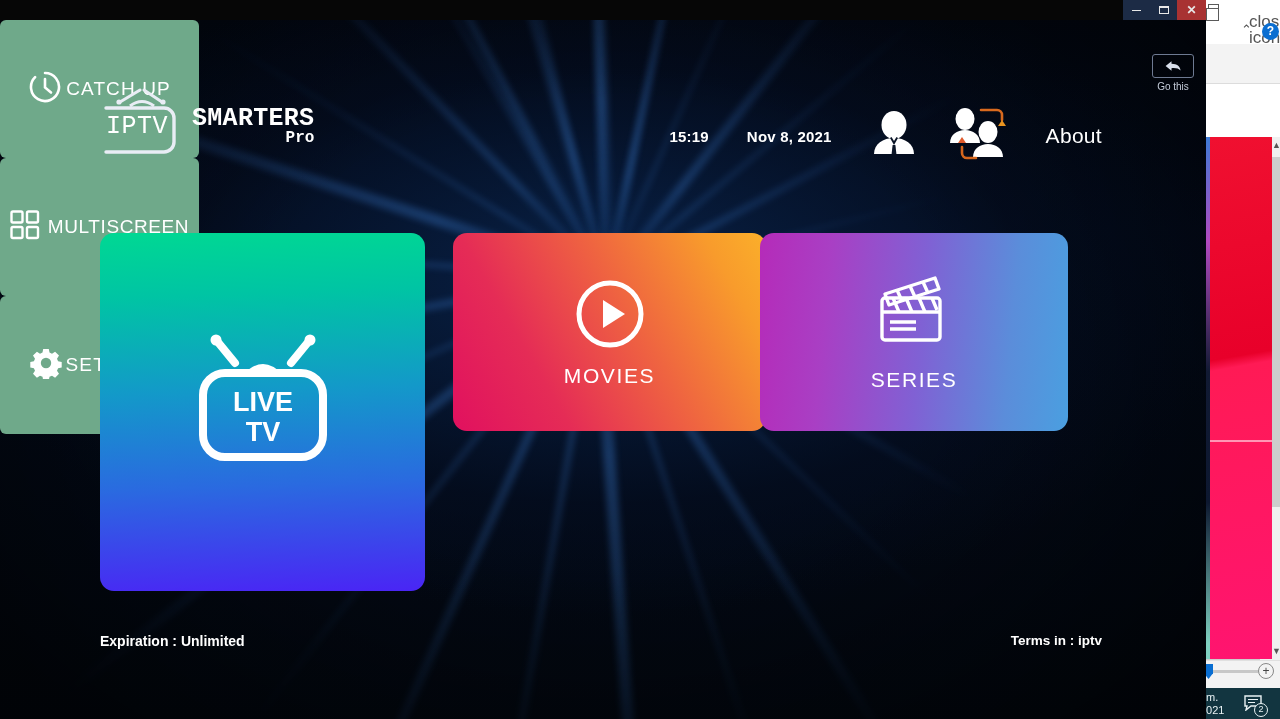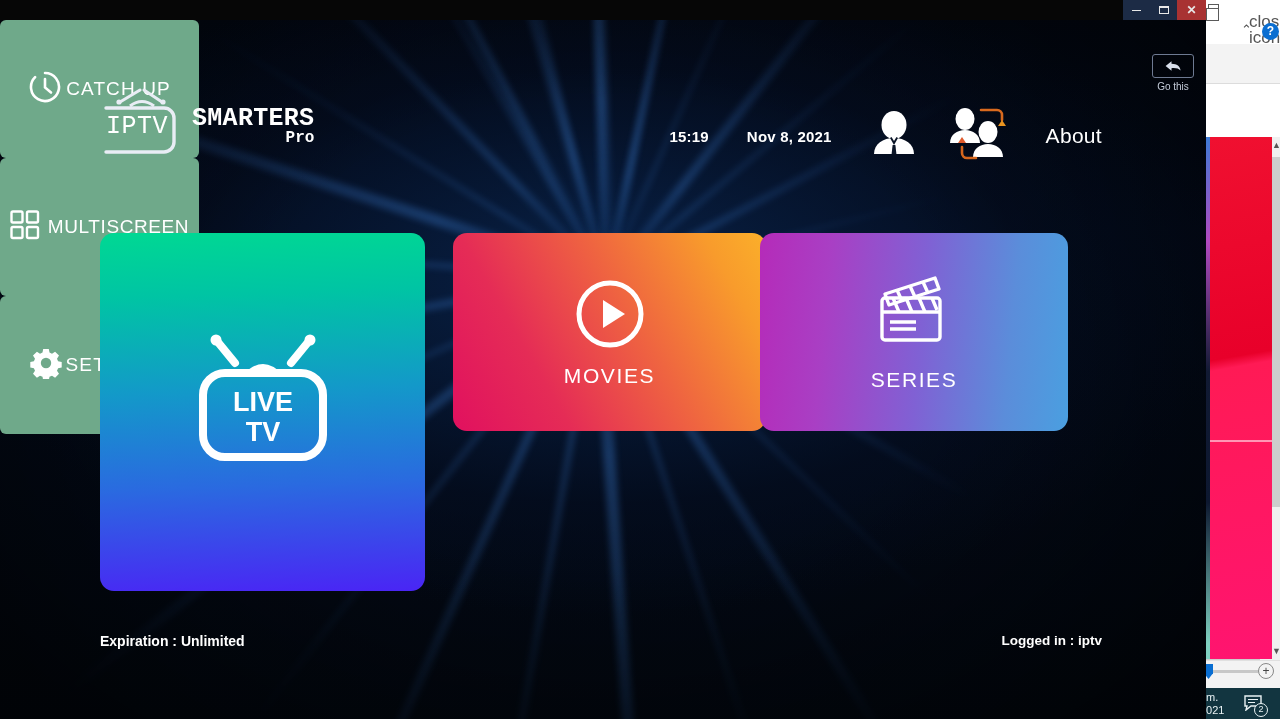--- a/index.html
+++ b/index.html
@@ -452,19 +452,19 @@
             <svg width="32" height="32" viewBox="0 0 32 32">
               <path d="M13.2 2 h5.6 l.7 3.6 2.5 1.1 3.1-2 3.9 3.9 -2 3.1 1.1 2.5 3.6 .7 v5.6 l-3.6 .7 -1.1 2.5 2 3.1 -3.9 3.9 -3.1-2 -2.5 1.1 -.7 3.6 h-5.6 l-.7-3.6 -2.5-1.1 -3.1 2 -3.9-3.9 2-3.1 -1.1-2.5 -3.6-.7 v-5.6 l3.6-.7 1.1-2.5 -2-3.1 3.9-3.9 3.1 2 2.5-1.1 z" fill="#ffffff"></path>
               <circle cx="16" cy="16" r="5.2" fill="#6fa98a"></circle>
             </svg>
           </div>
           <div class="small-caption">SETTINGS</div>
         </div>
 
         <div class="footer">
           <div class="f-left">Expiration : Unlimited</div>
-          <div class="f-right">Logged in : iptv</div>
+          <div class="f-right">Terms in : iptv</div>
         </div>
 
       </div>
     </div>
   </div>
 </div>
 
 </body></html>

